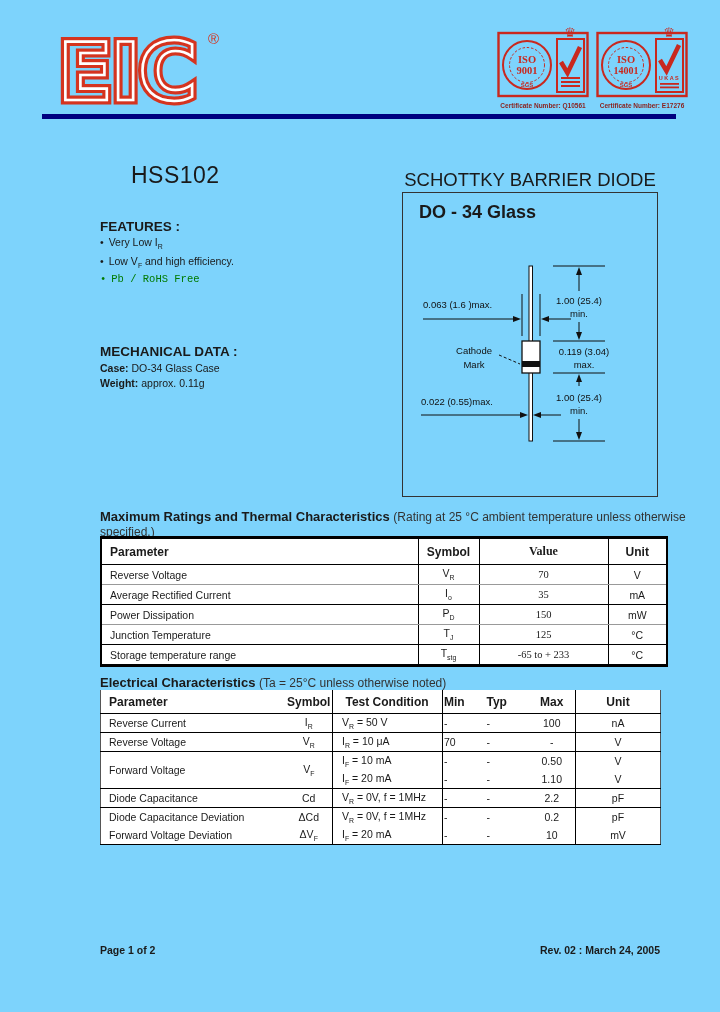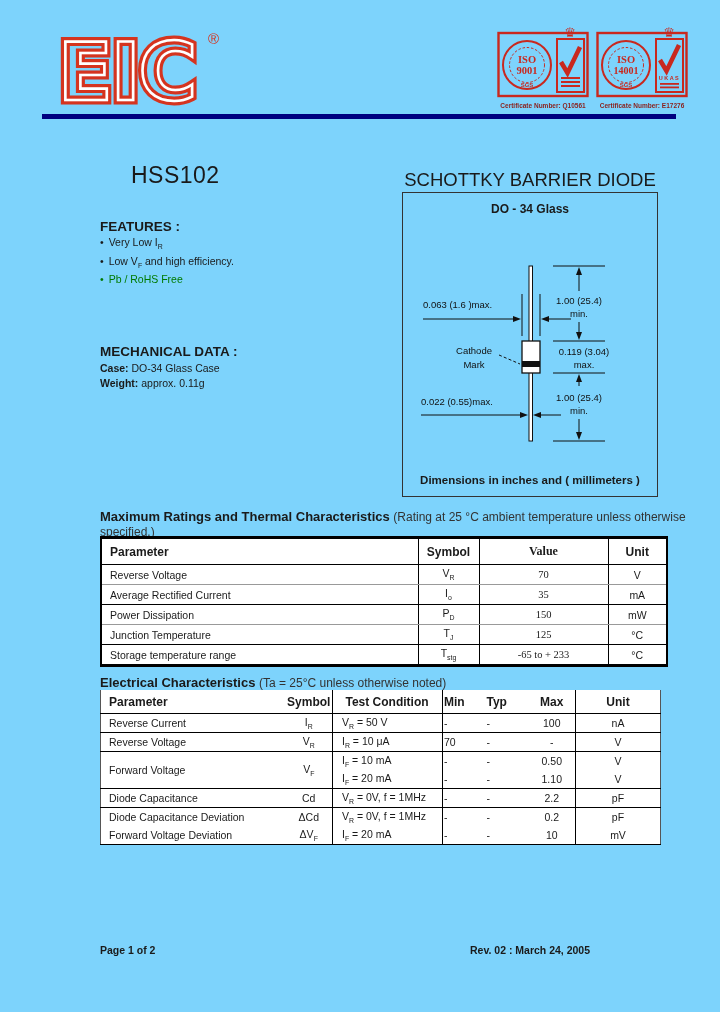--- a/index.html
+++ b/index.html
@@ -14,28 +14,28 @@
   
   #part-number{left:99px;top:162px;font-size:23px;font-weight:normal;letter-spacing:.5px;margin-left:32px;}
   #product-type{left:402px;top:169px;width:256px;text-align:center;font-size:18.5px;font-weight:normal;white-space:nowrap;}
 
   
   .sec-head{font-size:13.5px;font-weight:bold;}
   #features-head{left:100px;top:219px;}
   #features-list{left:100px;top:236px;margin:0;padding:0;list-style:none;font-size:10.5px;}
   #features-list li{margin:0 0 4.5px 0;}
   #features-list .bullet{margin-right:5px;}
-  #features-list .green{color:#007a00;}
+  #features-list .green{color:#007a00;font-family:Liberation Mono, monospace;}
   #mech-head{left:100px;top:344px;}
   .mech-line{left:100px;font-size:10.5px;}
   .mech-line b{font-weight:bold;}
 
   
   #pkg-box{left:402px;top:192px;width:256px;height:305px;border:1.5px solid #333;box-sizing:border-box;}
-  #pkg-title{position:absolute;left:0;top:9px;width:100%;text-align:center;font-size:12px;font-weight:bold;}
+  #pkg-title{position:absolute;left:16px;top:9px;width:100%;font-size:18px;font-weight:bold;}
   #pkg-svg{position:absolute;left:0;top:30px;}
   #pkg-foot{position:absolute;left:0;bottom:10px;width:100%;text-align:center;font-size:11.5px;font-weight:bold;}
   #pkg-svg text{font-family:"Liberation Sans",sans-serif;font-size:9.5px;fill:#111;}
   #pkg-svg line,#pkg-svg path{stroke:#111;}
 
   
   .tbl-head{left:100px;font-weight:bold;font-size:13px;}
   .tbl-head .note{font-weight:normal;font-size:12px;color:#333;}
 
   
@@ -61,21 +61,21 @@
   #elec-table .c-sym{text-align:center;border-right:1px solid #000;}
   #elec-table .c-condition{text-align:left;padding-left:9px;border-right:1px solid #000;}
   #elec-table .c-min,#elec-table .c-typ{text-align:left;}
   #elec-table .c-max{text-align:center;border-right:1px solid #000;}
   #elec-table .c-unit{text-align:center;}
   #elec-table .bb{border-bottom:1.4px solid #000;}
 
   
   .footer{top:944px;font-size:10.5px;font-weight:bold;}
   #footer-left{left:100px;}
-  #footer-right{left:400px;width:260px;text-align:center;}
+  #footer-right{left:400px;width:260px;text-align:right;}
 </style>
 </head>
 <body>
 
 <div id="page">
 
   <div class="abs" style="left:56px;top:24px;">
     <svg width="175" height="92" viewBox="0 0 175 92">
       <text x="2" y="76" font-size="80" font-weight="bold" font-family="DejaVu Sans" fill="none" stroke="#d5341f" stroke-width="9" letter-spacing="-2">EIC</text>
       <text x="2" y="76" font-size="80" font-weight="bold" font-family="DejaVu Sans" fill="none" stroke="#ffffff" stroke-width="2.6" letter-spacing="-2">EIC</text>
@@ -190,21 +190,20 @@
       <text x="176" y="191" text-anchor="middle">min.</text>
       <line x1="176" y1="196" x2="176" y2="213" stroke-width="1"></line>
       <polygon points="176,217 173,209 179,209" fill="#111"></polygon>
 
       <text x="18" y="182">0.022 (0.55)max.</text>
       <line x1="18" y1="192" x2="121" y2="192" stroke-width="1"></line>
       <polygon points="125,192 117,189 117,195" fill="#111"></polygon>
       <line x1="134" y1="192" x2="158" y2="192" stroke-width="1"></line>
       <polygon points="130,192 138,189 138,195" fill="#111"></polygon>
     </svg>
-    <div id="pkg-foot">Dimensions in inches and ( millimeters )</div>
   </div>
 
   <div class="abs tbl-head" style="top:509px;">
     <span>Maximum Ratings and Thermal Characteristics</span>
     <span class="note">(Rating at 25 °C ambient temperature unless otherwise specified.)</span>
   </div>
   <table id="max-table">
     <colgroup>
         <col style="width:317px">
         <col style="width:61px">

